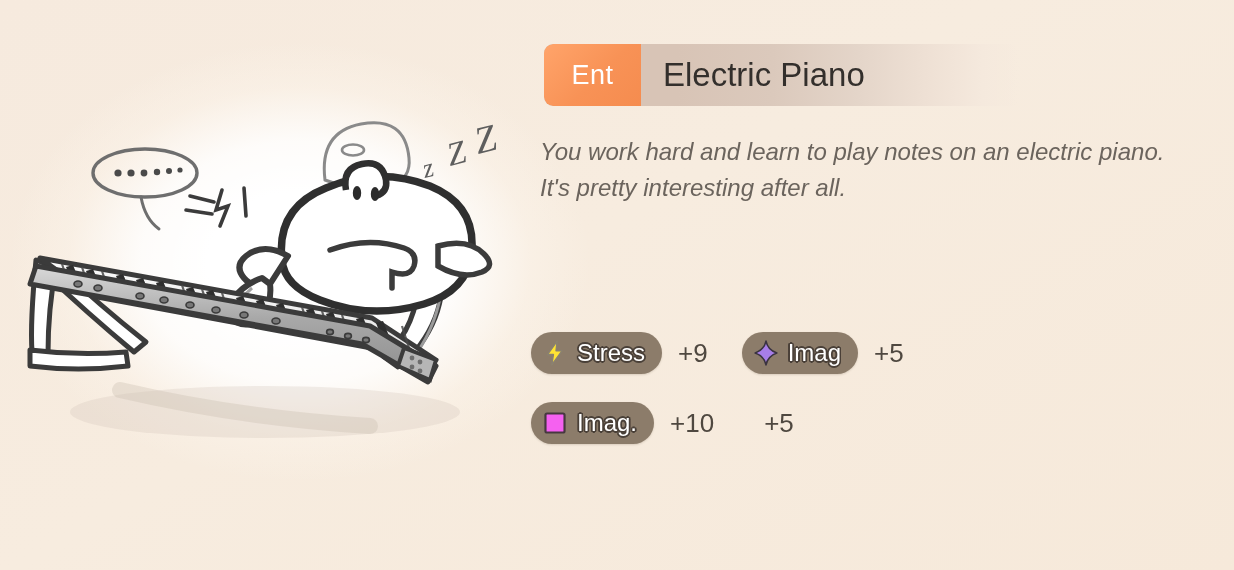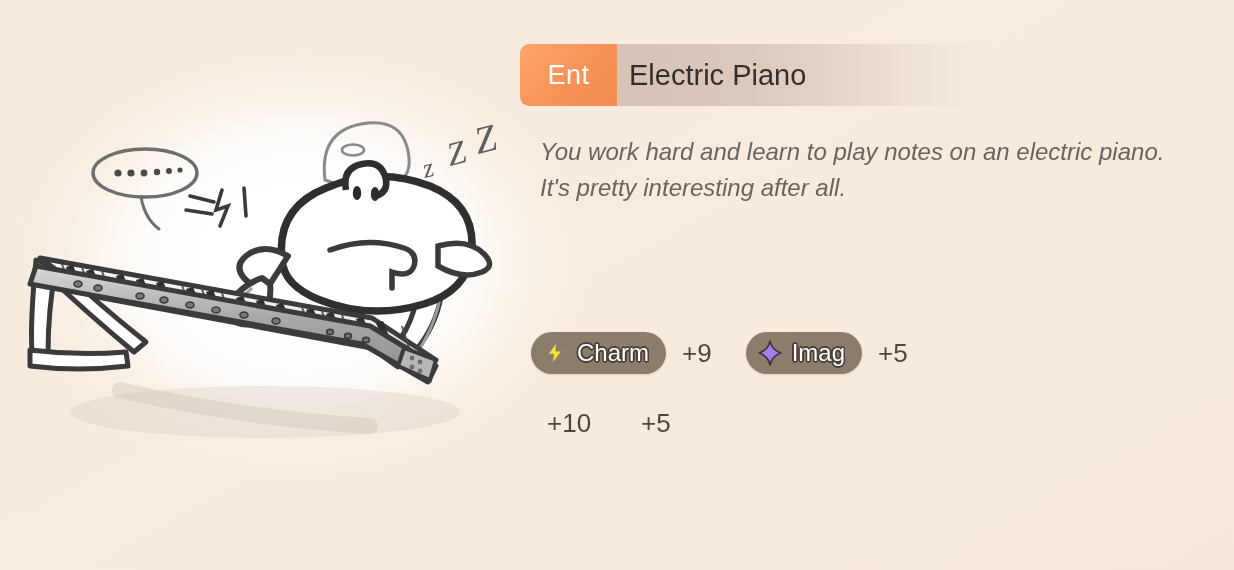--- a/index.html
+++ b/index.html
@@ -31,21 +31,21 @@
     left: 0px;
     top: 60px;
     width: 530px;
     height: 420px;
   }
   #illustration svg { display: block; width: 100%; height: 100%; }
 
   
   #title-bar {
     position: absolute;
-    left: 520px;
+    left: 544px;
     top: 44px;
     width: 476px;
     height: 62px;
     border-radius: 9px;
     background: linear-gradient(90deg,
        #d8c4b6 0%, #d8c4b6 28%, #dbc9bc 48%,
        #e4d5c9 66%, #eee0d4 80%, #f5e9dd 92%, rgba(247,235,221,0) 100%);
     display: flex;
     align-items: stretch;
     overflow: hidden;
@@ -60,22 +60,22 @@
     align-items: center;
     justify-content: center;
     color: #ffffff;
     font-size: 27px;
     letter-spacing: 0.5px;
   }
   #title-text {
     flex: 1 1 auto;
     display: flex;
     align-items: center;
-    padding-left: 12px;
-    font-size: 29px;
+    padding-left: 22px;
+    font-size: 33px;
     color: #332f2c;
     white-space: nowrap;
   }
 
   
   #description {
     position: absolute;
     left: 540px;
     top: 134px;
     width: 640px;
@@ -301,41 +301,47 @@
 
   <div id="stats">
 
     <div class="stat-row">
 
       <div class="stat-entry">
         <div class="stat-pill">
           <svg class="stat-icon" viewBox="0 0 24 24">
             <path d="M14 1 L5 13.5 L10.5 13.5 L9 23 L18.5 10 L13 10 Z" fill="#ffe333" stroke="#8a8170" stroke-width="1.4" stroke-linejoin="round"></path>
           </svg>
-          <span class="stat-label">Charm</span>
+          <span class="stat-label">Stress</span>
         </div>
         <span class="stat-value">+9</span>
       </div>
 
 
       <div class="stat-entry">
         <div class="stat-pill">
           <svg class="stat-icon" viewBox="0 0 24 24">
             <path d="M12 1 Q13.6 9 22 12 Q13.6 15 12 23 Q10.4 15 2 12 Q10.4 9 12 1 Z" fill="#a77ee8" stroke="#3a3340" stroke-width="1.5" stroke-linejoin="round"></path>
           </svg>
           <span class="stat-label">Imag</span>
         </div>
         <span class="stat-value">+5</span>
       </div>
 
     </div>
 
     <div class="stat-row">
 
       <div class="stat-entry">
+        <div class="stat-pill">
+          <svg class="stat-icon" viewBox="0 0 24 24">
+            <rect x="3.2" y="3.2" width="17.6" height="17.6" rx="1.5" fill="#f561f0" stroke="#46383f" stroke-width="2"></rect>
+          </svg>
+          <span class="stat-label">Imag.</span>
+        </div>
         <span class="stat-value">+10</span>
       </div>
 
       <div class="stat-entry">
         <span class="stat-value">+5</span>
       </div>
 
     </div>
 
   </div>

